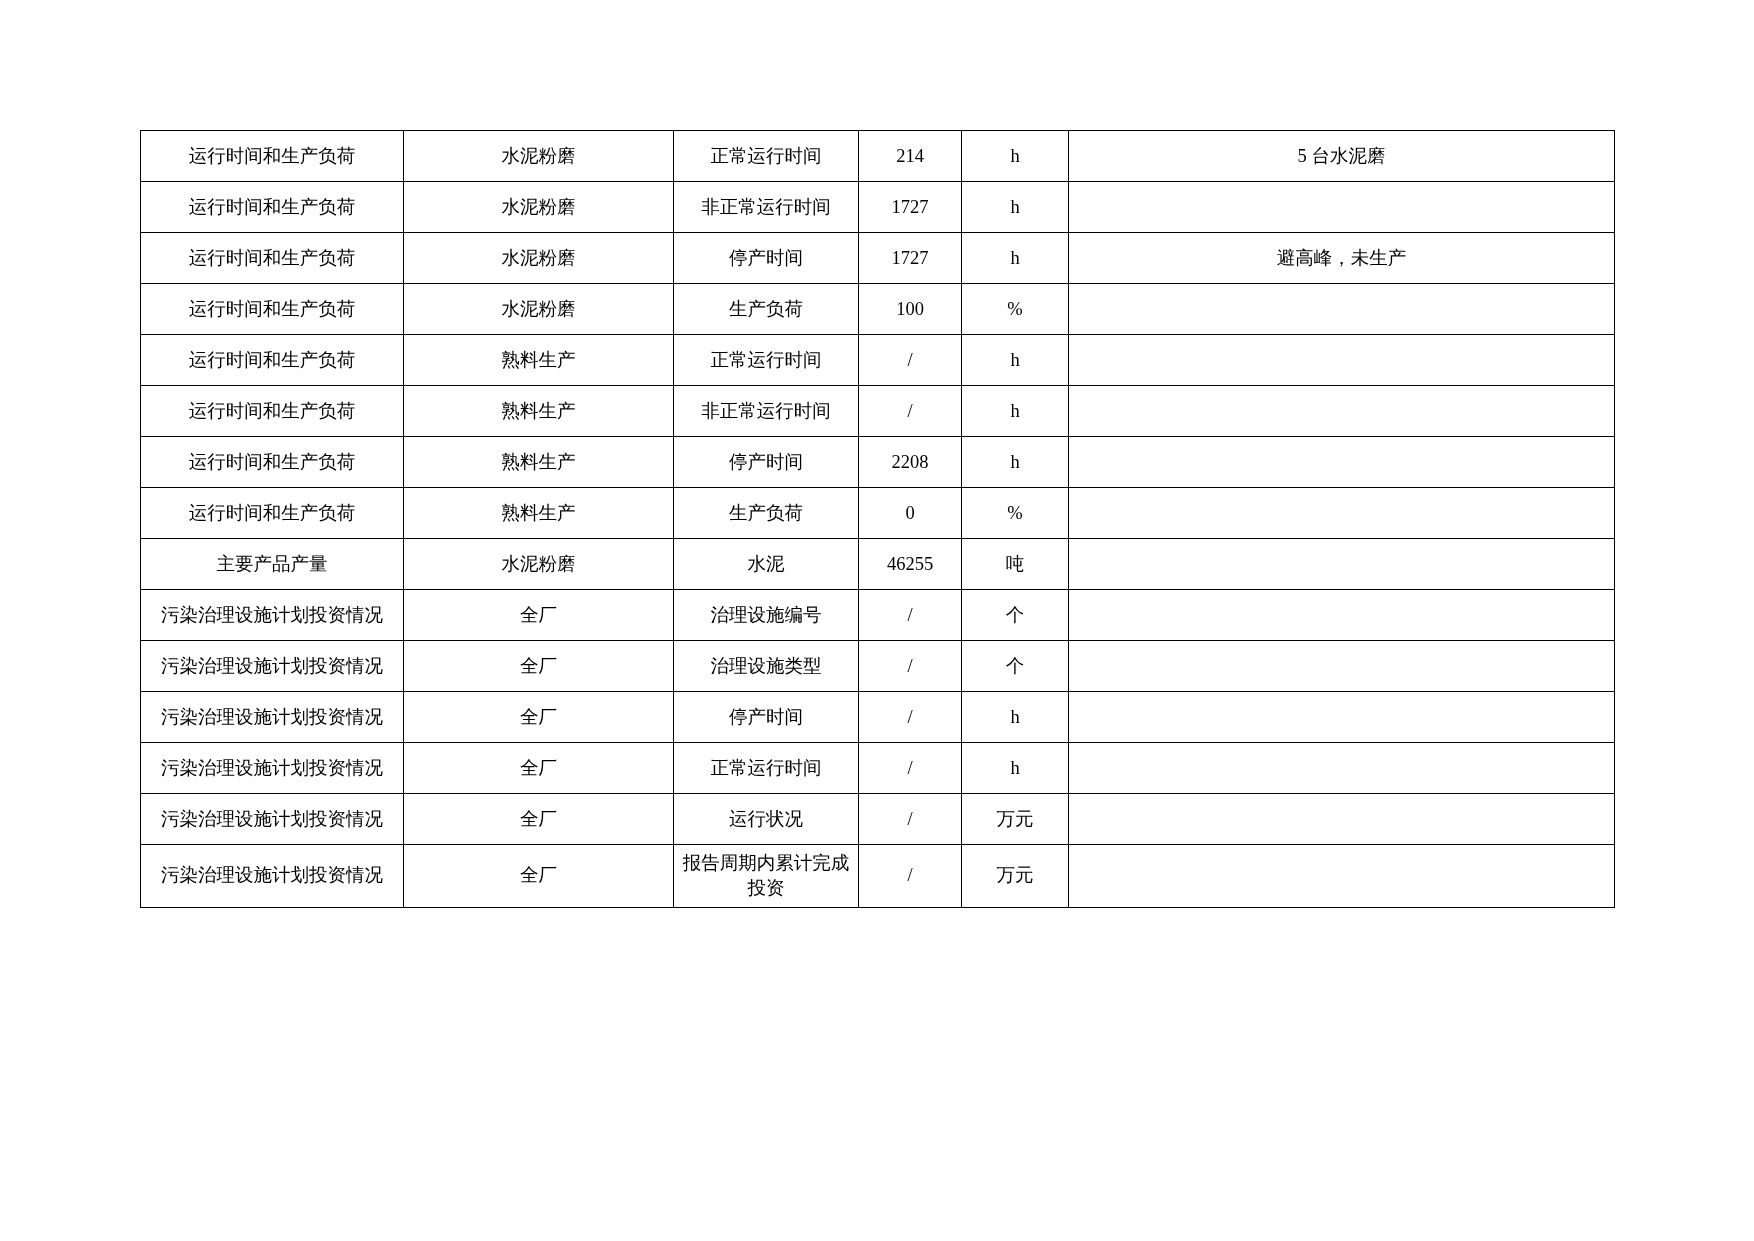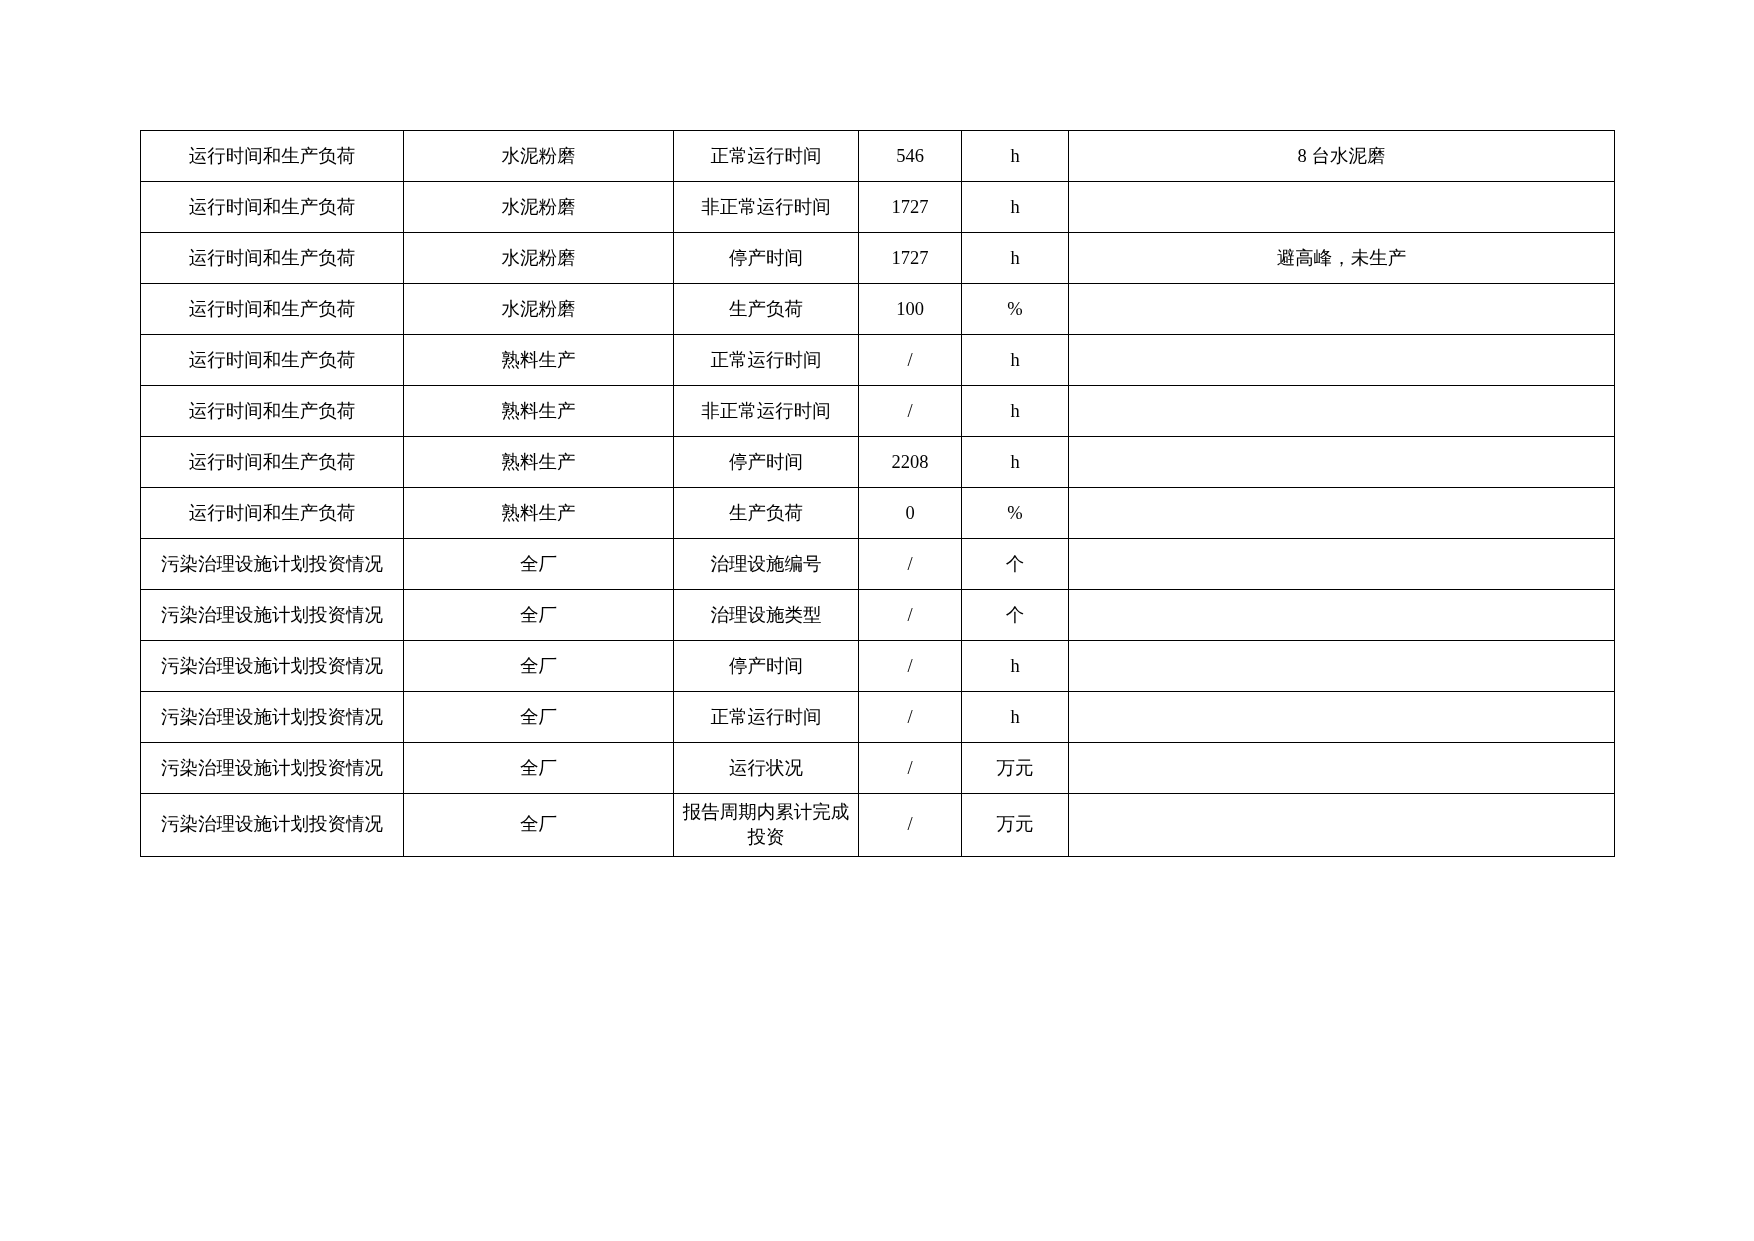--- a/index.html
+++ b/index.html
@@ -58,23 +58,23 @@
         <col class="c3">
         <col class="c4">
         <col class="c5">
         <col class="c6">
     </colgroup>
     <tbody>
       <tr>
         <td>运行时间和生产负荷</td>
         <td>水泥粉磨</td>
         <td>正常运行时间</td>
-        <td>546</td>
+        <td>214</td>
         <td>h</td>
-        <td class="note">8 台水泥磨</td>
+        <td class="note">5 台水泥磨</td>
       </tr>
       <tr>
         <td>运行时间和生产负荷</td>
         <td>水泥粉磨</td>
         <td>非正常运行时间</td>
         <td>1727</td>
         <td>h</td>
         <td class="note"></td>
       </tr>
       <tr>
@@ -119,20 +119,28 @@
       </tr>
       <tr>
         <td>运行时间和生产负荷</td>
         <td>熟料生产</td>
         <td>生产负荷</td>
         <td>0</td>
         <td>%</td>
         <td class="note"></td>
       </tr>
       <tr>
+        <td>主要产品产量</td>
+        <td>水泥粉磨</td>
+        <td>水泥</td>
+        <td>46255</td>
+        <td>吨</td>
+        <td class="note"></td>
+      </tr>
+      <tr>
         <td>污染治理设施计划投资情况</td>
         <td>全厂</td>
         <td>治理设施编号</td>
         <td>/</td>
         <td>个</td>
         <td class="note"></td>
       </tr>
       <tr>
         <td>污染治理设施计划投资情况</td>
         <td>全厂</td>

